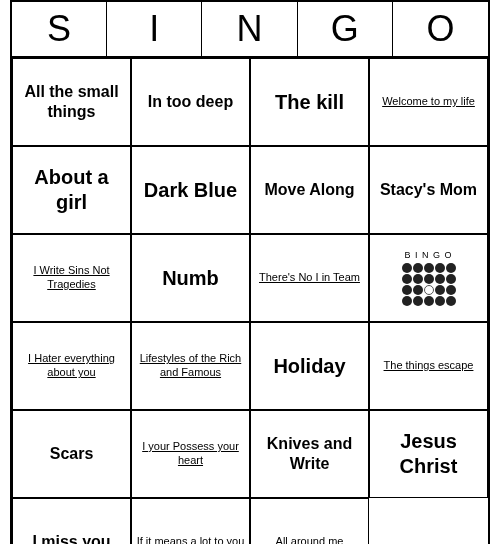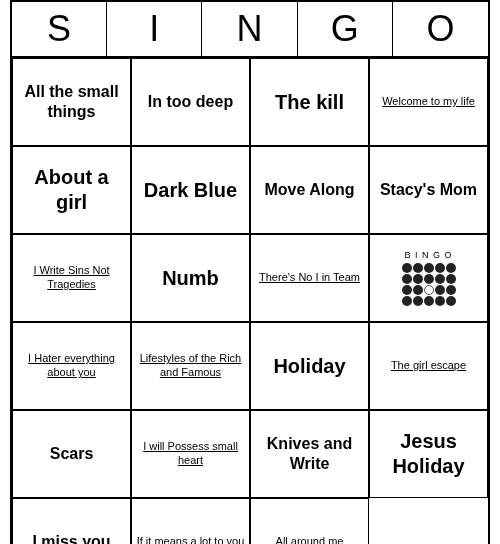--- a/index.html
+++ b/index.html
@@ -160,33 +160,33 @@
       <div class="bingo-cell small-text">
         <span>I Hater everything about you</span>
       </div>
       <div class="bingo-cell small-text">
         <span>Lifestyles of the Rich and Famous</span>
       </div>
       <div class="bingo-cell large-text">
         <span>Holiday</span>
       </div>
       <div class="bingo-cell small-text">
-        <span>The girl escape</span>
+        <span>The things escape</span>
       </div>
       <div class="bingo-cell medium-text">
         <span>Scars</span>
       </div>
       <div class="bingo-cell small-text">
-        <span>I will Possess small heart</span>
+        <span>I your Possess your heart</span>
       </div>
       <div class="bingo-cell medium-text">
         <span>Knives and Write</span>
       </div>
       <div class="bingo-cell large-text">
-        <span>Jesus Holiday</span>
+        <span>Jesus Christ</span>
       </div>
       <div class="bingo-cell medium-text">
         <span>I miss you</span>
       </div>
       <div class="bingo-cell small-text">
         <span>If it means a lot to you</span>
       </div>
       <div class="bingo-cell small-text">
         <span>All around me</span>
       </div>

